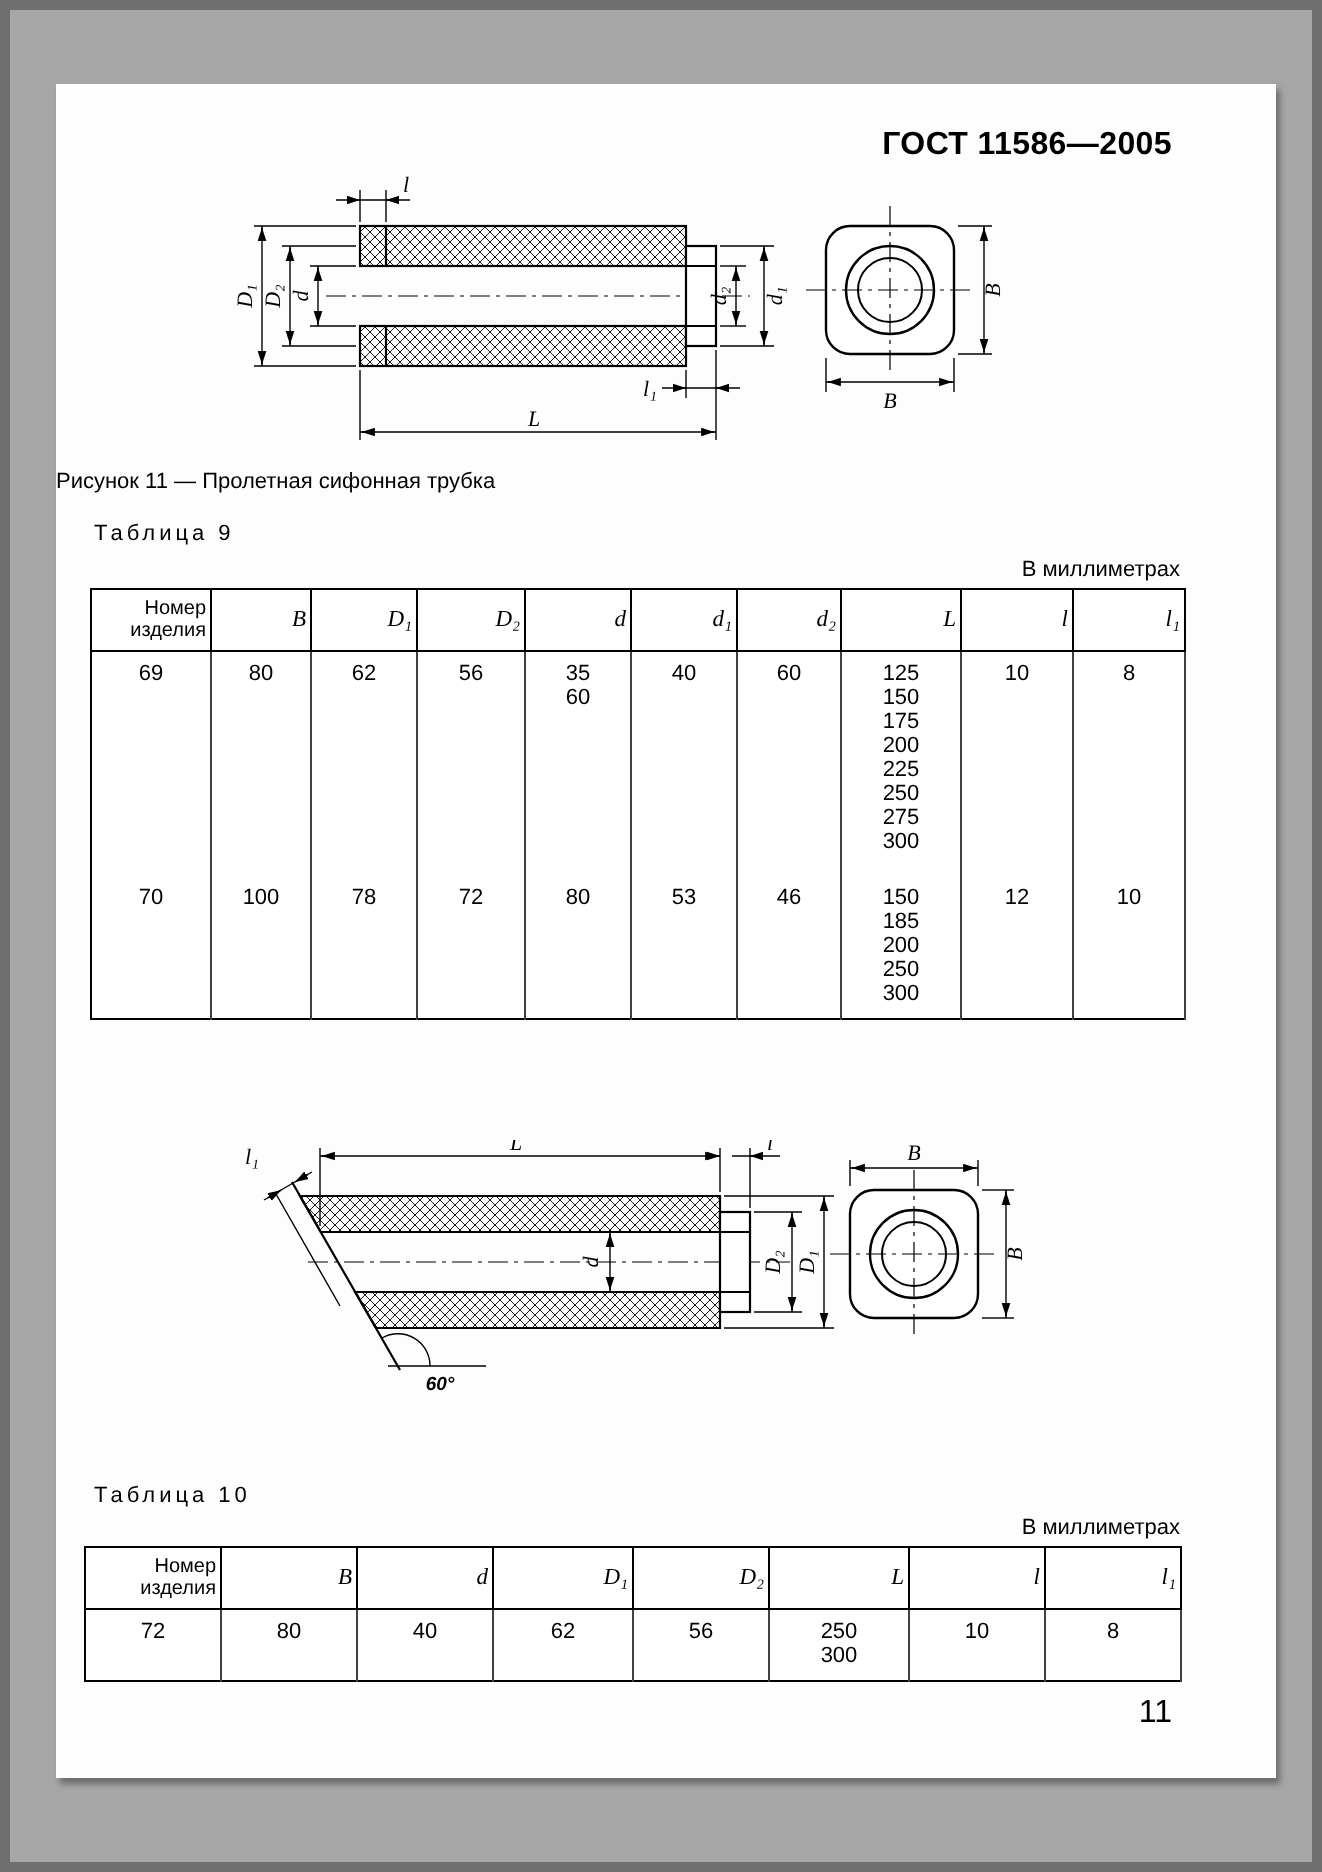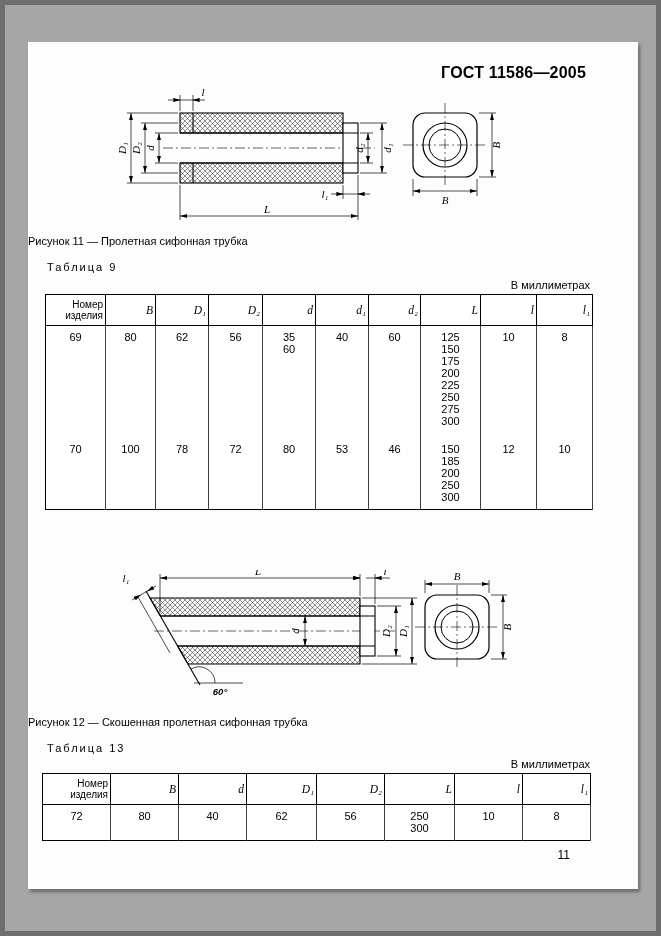--- a/index.html
+++ b/index.html
@@ -27,21 +27,21 @@
   .t11 { left:17px; top:252px; width:547px; }
   .t12 { left:14px; top:731px; width:548px; }
   table.gt th { border:1px solid #000; font-family:"Liberation Serif", serif; font-style:italic;
                 font-size:11.5px; font-weight:normal; padding:4px 2px; white-space:pre-line;
                 line-height:11px; vertical-align:middle; text-align:right; }
   table.gt th.plain { font-family:"Liberation Sans", sans-serif; font-style:normal; font-size:10px; }
   table.gt td { border-left:1px solid #000; border-right:1px solid #404040; border-top:none; border-bottom:none;
                 vertical-align:top; text-align:center; white-space:pre-line;
                 line-height:12px; padding:5px 2px 6px; }
   .t11 tbody tr + tr td { padding-top:10px; }
-  .page-num { position:absolute; right:68px; top:806px; font-size:12px;text-align:right; }
+  .page-num { position:absolute; right:52px; top:806px; font-size:16px;text-align:right; }
   
   .ol   { stroke:#000; stroke-width:1.1; fill:none; }
   .thin { stroke:#000; stroke-width:0.7; fill:none; }
   .cl   { stroke:#000; stroke-width:0.6; stroke-dasharray:10 3 2 3; fill:none; }
   .dimtxt { font-family:"Liberation Serif", serif; font-style:italic; font-size:11px; fill:#000; }
   .angtxt { font-family:"Liberation Sans", sans-serif; font-style:italic; font-weight:bold; font-size:9.5px; fill:#000; }
 </style>
 </head>
 <body>
 
@@ -311,23 +311,22 @@
           <line class="thin" x1="381" y1="25" x2="397" y2="25"></line>
           <line class="thin" x1="381" y1="89" x2="397" y2="89"></line>
           <line class="thin" x1="393" y1="25" x2="393" y2="89"></line>
           <line class="thin" x1="393" y1="32" x2="393" y2="25.8" marker-end="url(#ar2)"></line>
           <line class="thin" x1="393" y1="82" x2="393" y2="88.2" marker-end="url(#ar2)"></line>
           <text class="dimtxt" x="401" y="57" text-anchor="middle" transform="rotate(-90 401 57)">B</text>
         </g>
       </svg>
     </div>
 
-    <div class="caption cap12">Рисунок 12 — Скошенная пролетная сифонная трубка</div>
-
-    <div class="table-title tt12">Таблица 13</div>
+
+    <div class="table-title tt12">Таблица 10</div>
     <div class="units u12">В миллиметрах</div>
 
     <table class="gt t12">
       <colgroup>
         <col style="width:68px">
           <col style="width:68px">
           <col style="width:68px">
           <col style="width:70px">
         <col style="width:68px">
           <col style="width:70px">

